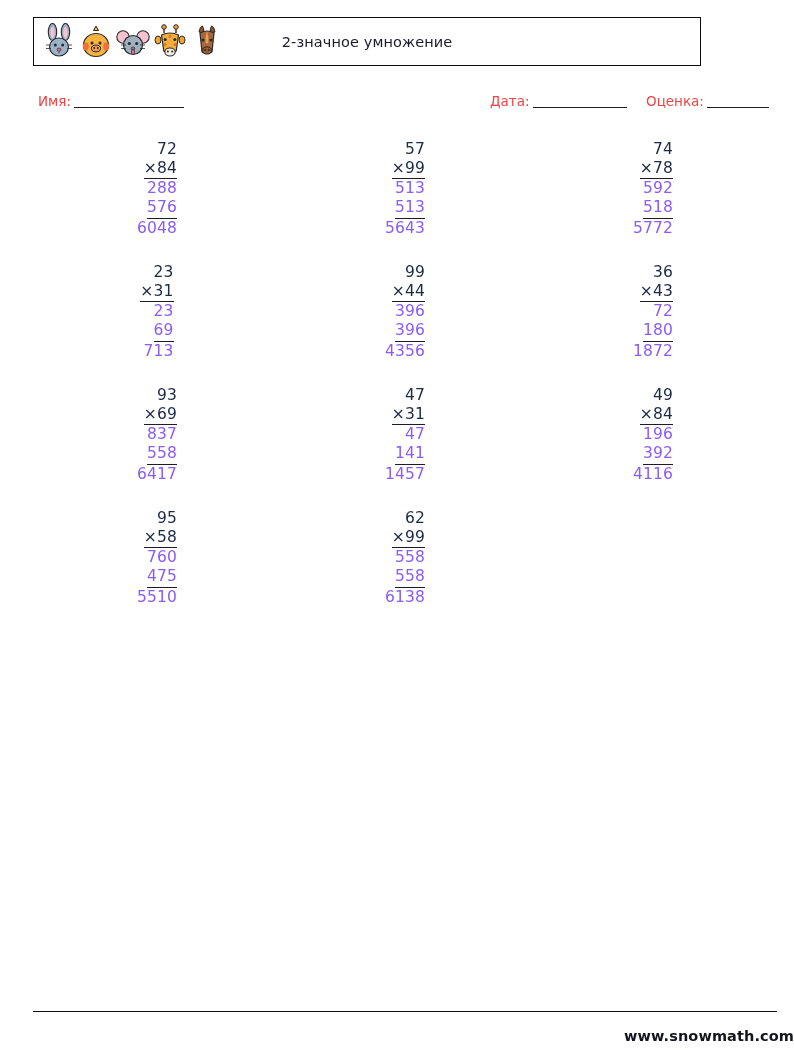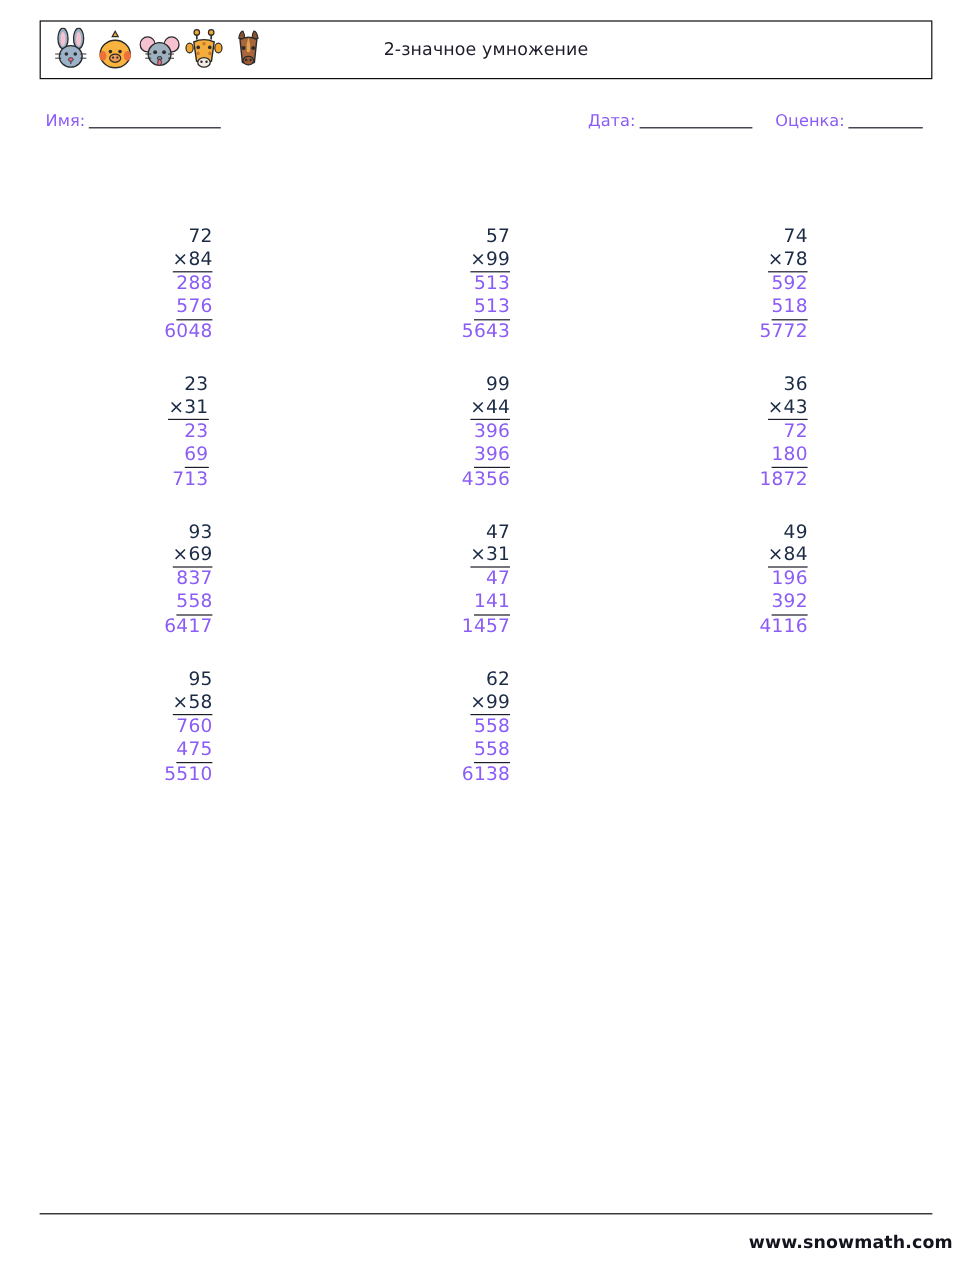--- a/index.html
+++ b/index.html
@@ -14,21 +14,21 @@
     font-family: "DejaVu Sans", "Liberation Sans", sans-serif;
     color: #1b1b2a;
     overflow: hidden;
   }
 
   
   .header-box {
     position: absolute;
     left: 33px;
     top: 17px;
-    width: 744px;
+    width: 668px;
     height: 49px;
     border: 1.5px solid #0d0d0d;
     box-sizing: border-box;
   }
   .animal-strip {
     position: absolute;
     left: 8px;
     top: 50%;
     transform: translateY(-50%);
     display: flex;
@@ -51,21 +51,21 @@
   }
 
   
   .meta-row {
     position: absolute;
     left: 38px;
     top: 93px;
     width: 734px;
     height: 22px;
     font-size: 13.5px;
-    color: #8b5cf6;
+    color: #ef4444;
   }
   .meta-field { position: absolute; white-space: nowrap; }
   .meta-field .lbl { margin-right: 3px; }
   .meta-field .rule {
     display: inline-block;
     border-bottom: 1.3px solid #1b1b2a;
     height: 12px;
     vertical-align: -2px;
   }
   .meta-name { left: 0; }
@@ -83,21 +83,20 @@
     width: 744px;
     display: grid;
     grid-template-columns: repeat(3, 1fr);
     grid-auto-rows: 123px;
   }
   .problem {
     position: relative;
     display: flex;
     flex-direction: column;
     align-items: center;
-    margin-top: 48px;
   }
   .calc {
     display: flex;
     flex-direction: column;
     align-items: flex-end;
     font-size: 15.5px;
     line-height: 19px;
     font-family: "DejaVu Sans", "Liberation Sans", sans-serif;
   }
   .calc .row { white-space: pre; letter-spacing: 0.2px; }

